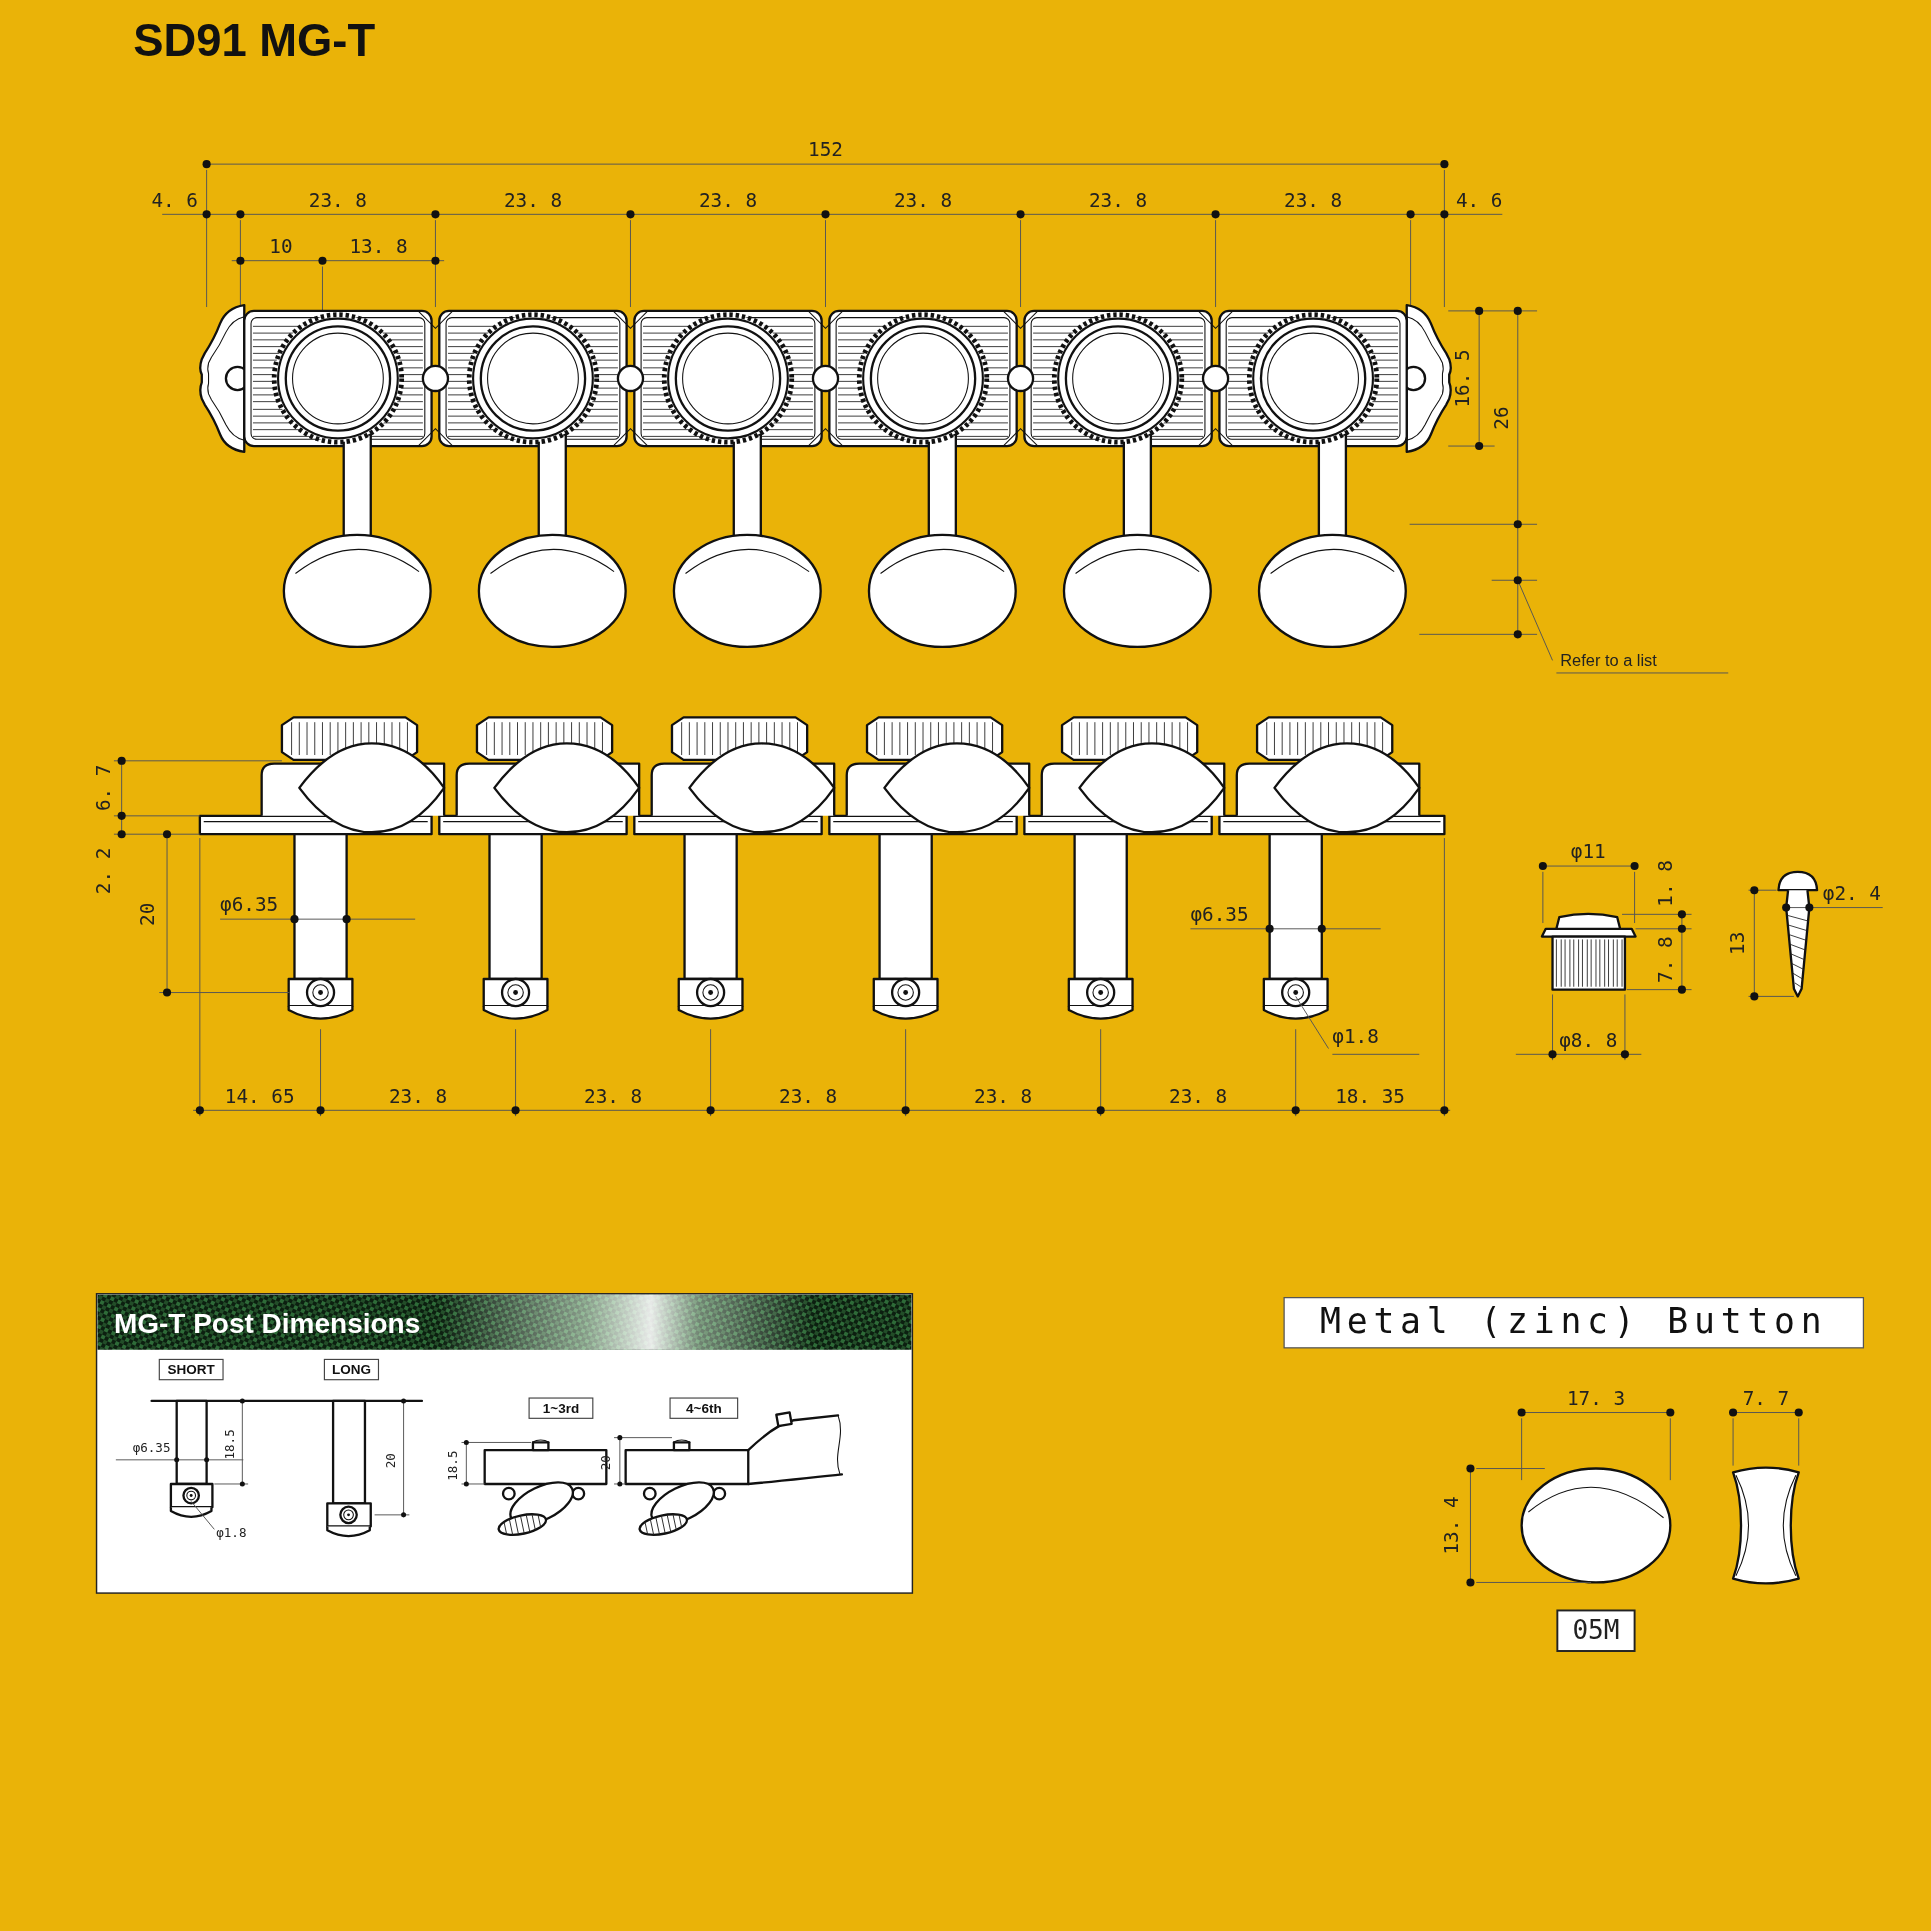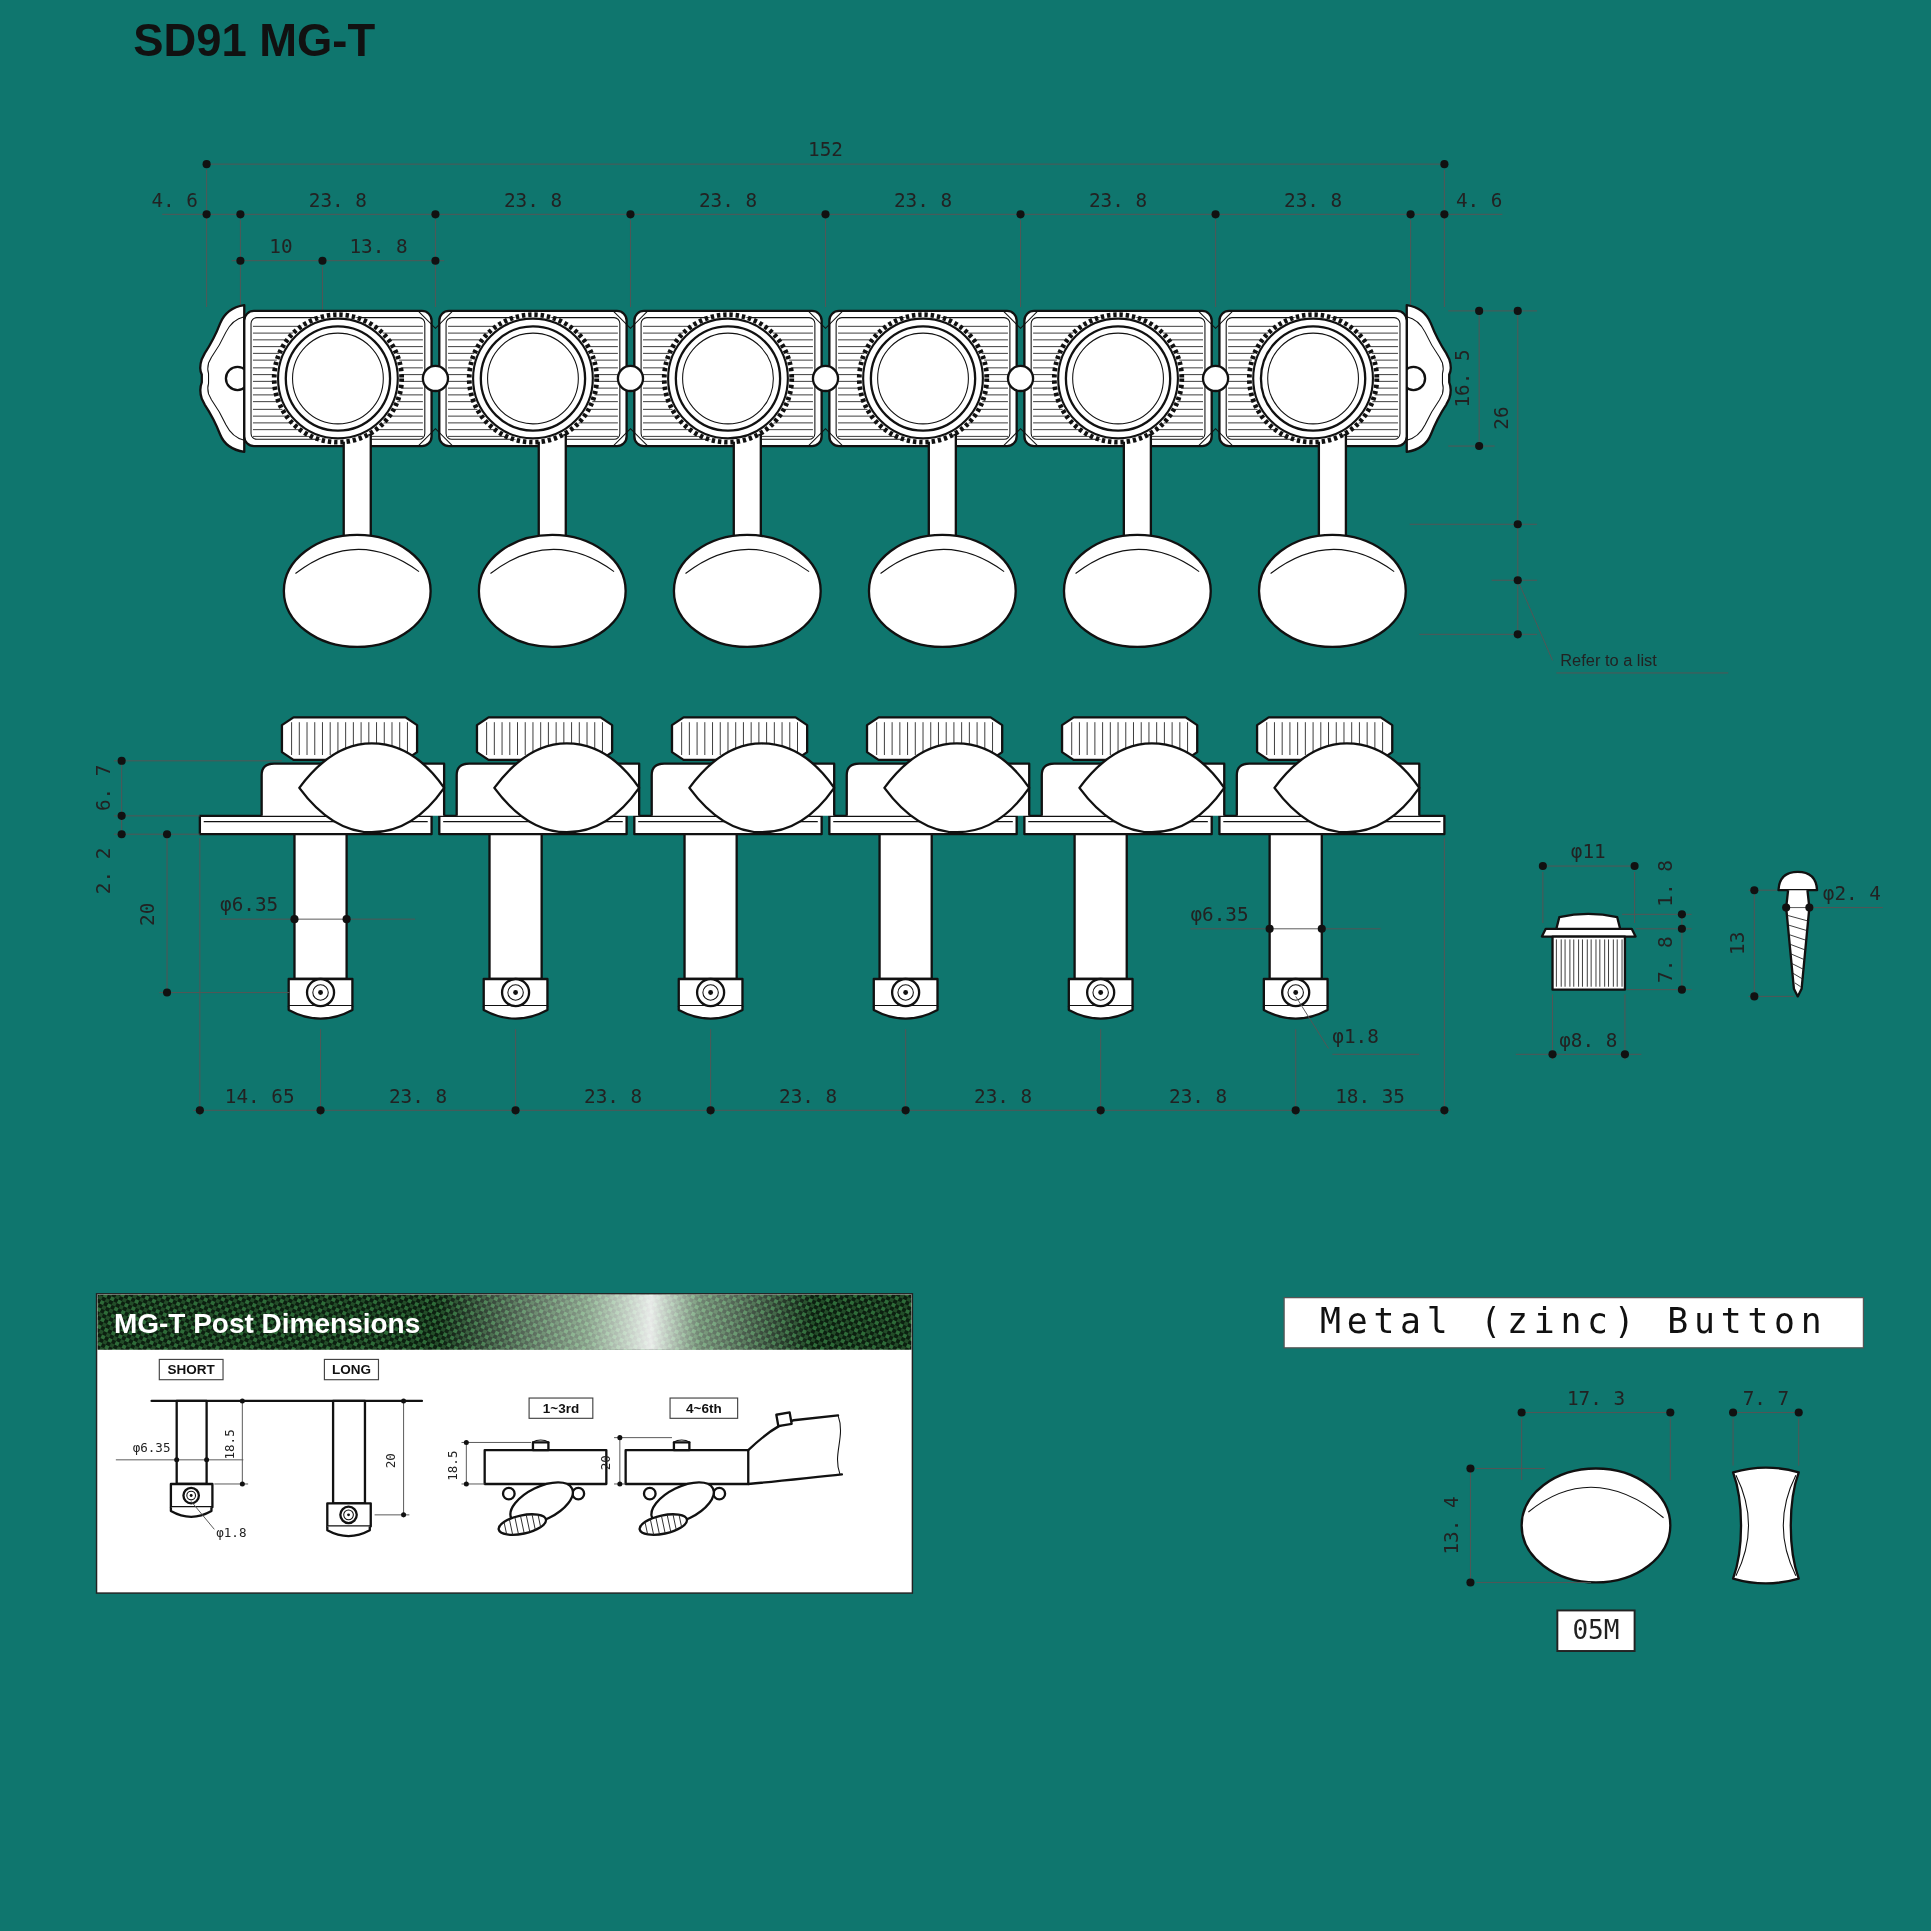--- a/index.html
+++ b/index.html
@@ -1,16 +1,16 @@
 <!DOCTYPE html>
 <html><head>
 <meta charset="utf-8">
 <style>
   html,body{margin:0;padding:0;background:#ffffff}
-  #stage{width:1931px;height:1931px;position:relative;background:#0f766e}
+  #stage{width:1931px;height:1931px;position:relative;background:#eab308}
   svg{display:block}
   .drawf{fill:#fff;stroke:#111;stroke-width:2.4;stroke-linejoin:round}
   .draw{fill:none;stroke:#111;stroke-width:2.4;stroke-linejoin:round;stroke-linecap:round}
   .thin{fill:none;stroke:#111;stroke-width:1.1}
   .hatch{stroke:#222;stroke-width:0.9}
   .dim{stroke:#555;stroke-width:1;fill:none}
   .dot{fill:#111;stroke:none}
   text{font-family:"DejaVu Sans Mono","Liberation Mono",monospace;fill:#222}
   .dtxt{font-size:20px;text-anchor:middle}
   .dtxtl{font-size:20px;text-anchor:start}

